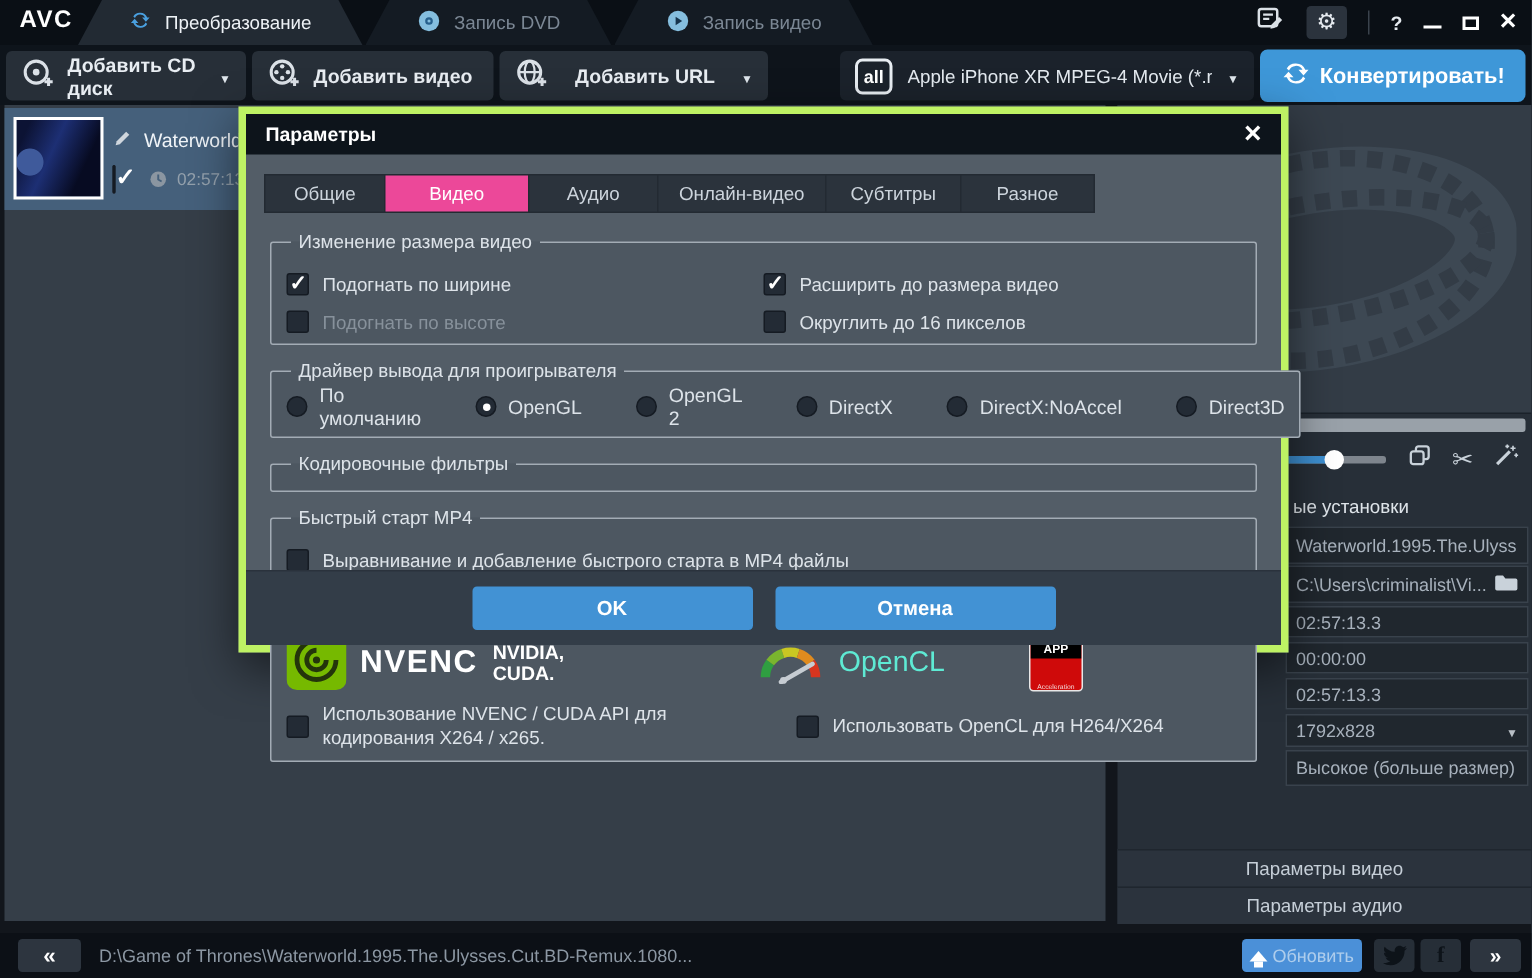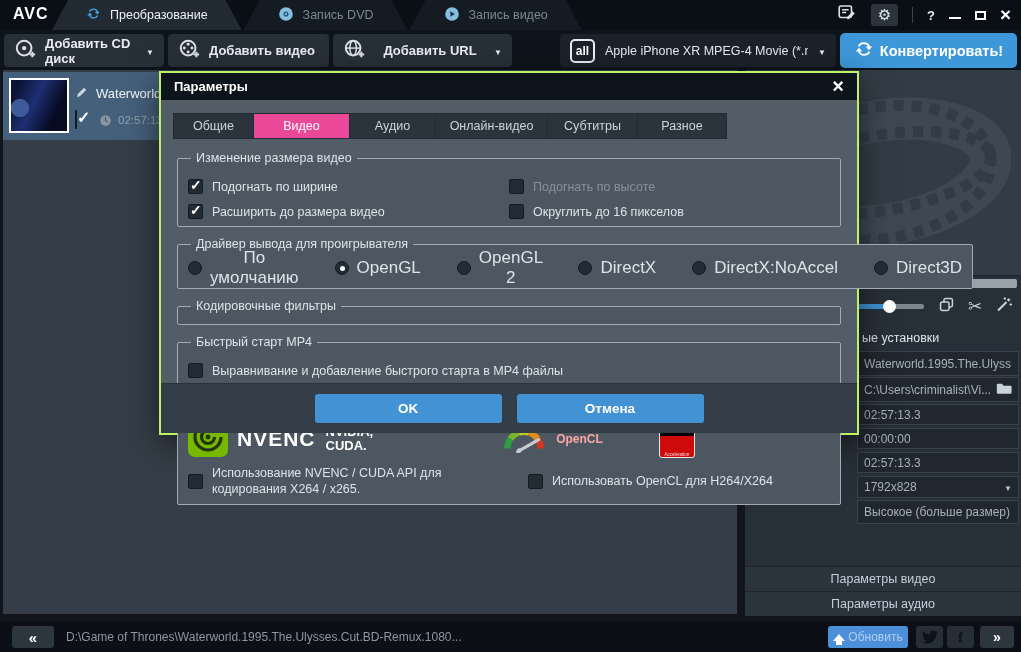--- a/index.html
+++ b/index.html
@@ -92,43 +92,43 @@
   .sb-header { position:absolute; left:117px; top:261px; font-size:12.5px; color:#dfe5ea; }
   .sb-field { position:absolute; left:112px; width:162px; background:#20272e; border:1px solid #39424c;
     color:#a7b1bc; font-size:12px; display:flex; align-items:center; padding:0 6px; gap:4px; }
   .sb-field .val { flex:1; white-space:nowrap; overflow:hidden; }
   .sb-params { position:absolute; left:0; width:276px; height:25px; background:#2b333d;
     border-top:1px solid #1f262e; display:flex; align-items:center; justify-content:center;
     font-size:12.5px; color:#c6cfd8; }
 
   
   .dialog { position:absolute; left:159px; top:71px; width:700px; height:364px;
-    background:#535d67; border:2px solid #bef264; box-shadow:0 10px 30px rgba(0,0,0,.55); z-index:10; }
+    background:#535d67; border:5px solid #bef264; box-shadow:0 10px 30px rgba(0,0,0,.55); z-index:10; }
   .dlg-header { height:27px; background:#0d141b; display:flex; align-items:center; padding:0 13px; }
   .dlg-title { font-size:13px; font-weight:bold; color:#fff; flex:1; }
   .dlg-close::before { content:"×"; color:#fff; font-size:20px; font-weight:bold; line-height:1; }
   .dlg-tabs { display:flex; margin:13px 12px 12px; }
   .dlg-tab { height:26px; background:#2b333c; border:1px solid #232a32; border-right:none;
     display:flex; align-items:center; justify-content:center; font-size:12.5px; color:#ccd4dc; }
   .dlg-tab:last-child { border-right:1px solid #232a32; }
   .dlg-tab.active { background:#ec4899; color:#fff; }
   .t0{width:80px}.t1{width:96px}.t2{width:86px}.t3{width:112px}.t4{width:90px}.t5{width:90px}
   fieldset.group { border:1px solid #a3acb5; background:#4d5761; border-radius:2px;
     margin:0 16px 10px; padding:4px 10px 7px; }
   fieldset.group legend { padding:0 5px; margin-left:3px; font-size:12.5px; color:#dde3e9; }
   .cb-row { display:flex; align-items:flex-end; gap:9px; height:25px; font-size:12.5px; }
   .grid2 { display:grid; grid-template-columns:1fr 1fr; }
   .muted { color:#87919b; }
-  .radio-row { display:flex; align-items:center; height:26px; font-size:17px;text-align:center; }
+  .radio-row { display:flex; align-items:center; height:26px; font-size:13px; }
   .radio-item { display:flex; align-items:center; gap:8px; margin-right:36px; }
   .gpu-logos { display:flex; align-items:center; height:46px; margin:2px 0 4px; }
   .nvenc-word { font-size:21px; font-weight:bold; color:#fff; letter-spacing:1px; margin-left:9px; }
   .nv-stack { margin-left:10px; font-size:13px; font-weight:bold; color:#fff; line-height:1.1; }
   .opencl-blk { display:flex; align-items:center; gap:9px; margin-left:128px; }
-  .opencl-word { font-size:12px; font-weight:bold; color:#fca5a5; }
+  .opencl-word { font-size:19px; font-weight:normal; color:#5eead4; }
   .amd-logo { margin-left:56px; width:36px; height:37px; background:#cf0a0a; border-radius:3px;
     border:1px solid #e8e8e8; position:relative; overflow:hidden; }
   .amd-top { position:absolute; left:0; top:0; width:100%; height:18px; display:flex;
     align-items:center; justify-content:center; gap:2px; }
   .amd-word { color:#fff; font-size:9.5px; font-weight:bold; }
   .amd-arrow { width:7px; height:7px; border-top:2px solid #3fae49; border-right:2px solid #3fae49; }
   .amd-band { position:absolute; left:0; top:2px; width:100%; height:12px; background:#000;
     display:flex; align-items:center; justify-content:center; color:#fff; font-size:8px; font-weight:bold; }
   .amd-accel { position:absolute; left:0; top:30px; width:100%; text-align:center;
     font-size:4.5px; color:#f4d7d7; }
@@ -376,27 +376,27 @@
     <div class="dlg-tab t5">Разное</div>
   </div>
 
   <fieldset class="group">
     <legend>Изменение размера видео</legend>
     <div class="grid2">
       <div class="cb-row">
         <span class="cb checked"></span>
         <span>Подогнать по ширине</span>
       </div>
+      <div class="cb-row">
+        <span class="cb checked"></span>
+        <span>Расширить до размера видео</span>
+      </div>
       <div class="cb-row muted">
         <span class="cb"></span>
         <span>Подогнать по высоте</span>
-      </div>
-      <div class="cb-row">
-        <span class="cb checked"></span>
-        <span>Расширить до размера видео</span>
       </div>
       <div class="cb-row">
         <span class="cb"></span>
         <span>Округлить до 16 пикселов</span>
       </div>
     </div>
   </fieldset>
 
   <fieldset class="group">
     <legend>Драйвер вывода для проигрывателя</legend>

